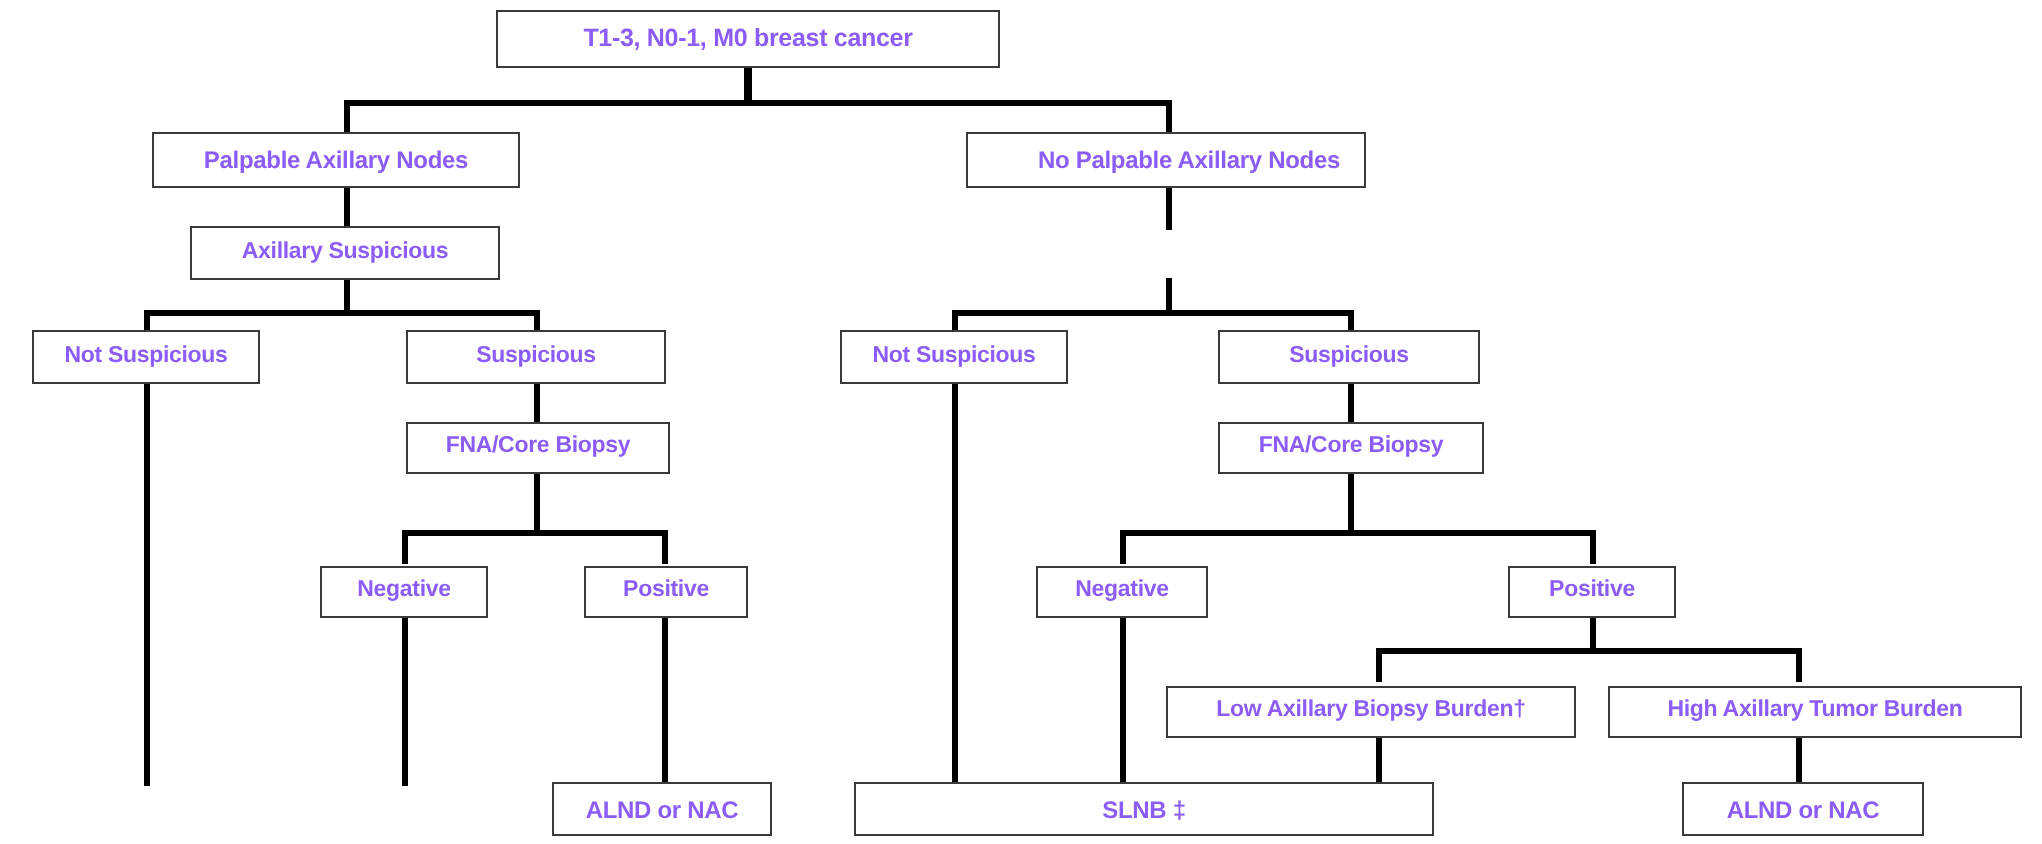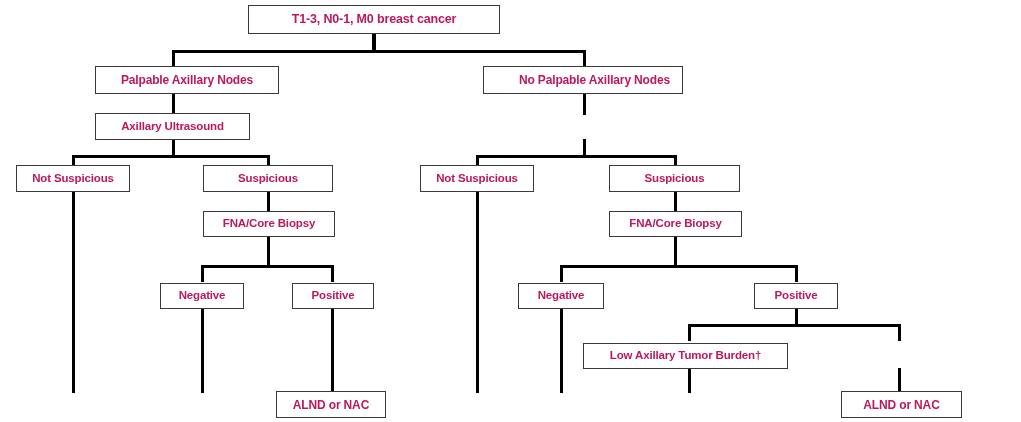--- a/index.html
+++ b/index.html
@@ -23,21 +23,21 @@
     box-sizing: border-box;
     background: #ffffff;
     border: 1.6px solid #3a3a3a;
     display: flex;
     align-items: center;
     justify-content: center;
     text-align: center;
     font-weight: bold;
     font-size: 11.5px;
     line-height: 1;
-    color: #be185d;
+    color: #8b5cf6;
     letter-spacing: -0.15px;
     z-index: 3;
     white-space: nowrap;
   }
   .conn {
     position: absolute;
     background: #000000;
     z-index: 1;
   }
   .v { width: 3.2px; }
@@ -98,23 +98,23 @@
   <div class="conn v" style="left:476px; top:191px; height:202px;"></div>
 
   <div class="conn v" style="left:560px; top:308px; height:85px;"></div>
 
   <div class="conn v" style="left:688px; top:368px; height:25px;"></div>
 
   <div class="conn v" style="left:898px; top:368px; height:25px;"></div>
 
   <div class="node" style="left:248px; top:5px; width:252px; height:29px; font-size:12.5px;">T1-3, N0-1, M0 breast cancer</div>
 
-  <div class="node" style="left:95px; top:66px; width:184px; height:28px; font-size:12px;">Palpable Axillary Nodes</div>
+  <div class="node" style="left:76px; top:66px; width:184px; height:28px; font-size:12px;">Palpable Axillary Nodes</div>
 
-  <div class="node" style="left:95px; top:113px; width:155px; height:27px; font-size:11.5px;">Axillary Ultrasound</div>
+  <div class="node" style="left:95px; top:113px; width:155px; height:27px; font-size:11.5px;">Axillary Suspicious</div>
 
   <div class="node" style="left:16px; top:165px; width:114px; height:27px; font-size:11.5px;">Not Suspicious</div>
 
   <div class="node" style="left:203px; top:165px; width:130px; height:27px; font-size:11.5px;">Suspicious</div>
 
   <div class="node" style="left:203px; top:211px; width:132px; height:26px; font-size:11.5px;">FNA/Core Biopsy</div>
 
   <div class="node" style="left:160px; top:283px; width:84px; height:26px; font-size:11.5px;">Negative</div>
 
   <div class="node" style="left:292px; top:283px; width:82px; height:26px; font-size:11.5px;">Positive</div>
@@ -128,19 +128,21 @@
   <div class="node" style="left:420px; top:165px; width:114px; height:27px; font-size:11.5px;">Not Suspicious</div>
 
   <div class="node" style="left:609px; top:165px; width:131px; height:27px; font-size:11.5px;">Suspicious</div>
 
   <div class="node" style="left:609px; top:211px; width:133px; height:26px; font-size:11.5px;">FNA/Core Biopsy</div>
 
   <div class="node" style="left:518px; top:283px; width:86px; height:26px; font-size:11.5px;">Negative</div>
 
   <div class="node" style="left:754px; top:283px; width:84px; height:26px; font-size:11.5px;">Positive</div>
 
-  <div class="node" style="left:583px; top:343px; width:205px; height:26px; font-size:11.5px;">Low Axillary Tumor Burden†</div>
+  <div class="node" style="left:583px; top:343px; width:205px; height:26px; font-size:11.5px;">Low Axillary Biopsy Burden†</div>
 
+  <div class="node" style="left:804px; top:343px; width:207px; height:26px; font-size:11.5px;">High Axillary Tumor Burden</div>
 
+  <div class="node" style="left:427px; top:391px; width:290px; height:27px; font-size:12px;">SLNB ‡</div>
 
   <div class="node" style="left:841px; top:391px; width:121px; height:27px; font-size:12px;">ALND or NAC</div>
 
 </div>
 
 </body></html>

